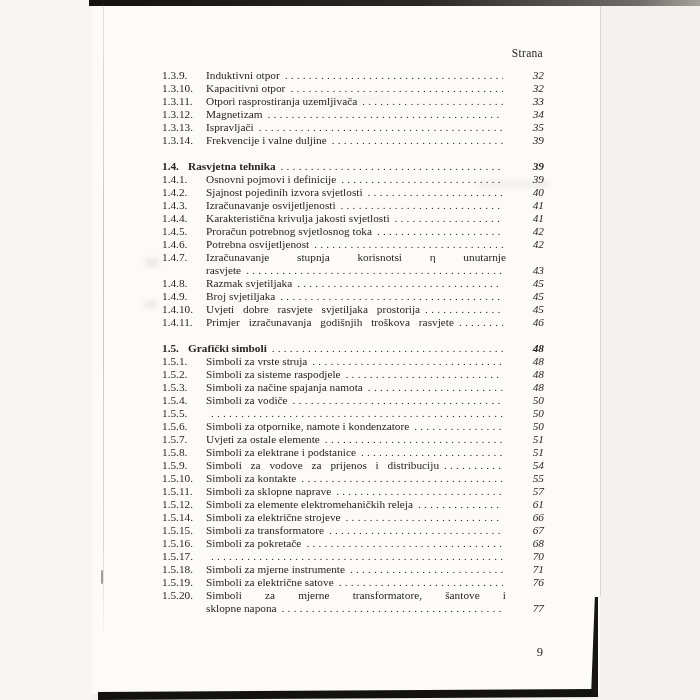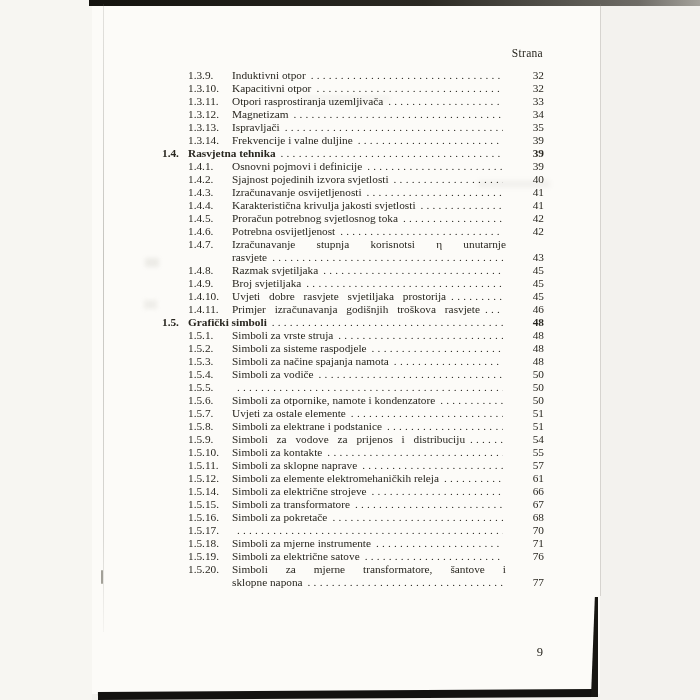--- a/index.html
+++ b/index.html
@@ -62,38 +62,38 @@
   .strana {
     position: absolute; top: 47px; right: 157px;
     font-size: 11.5px; letter-spacing: 0.3px; padding-left: 37px;
   }
   
   .toc {
     position: absolute; left: 162px; top: 69px; width: 382px;
     font-size: 11.3px;
   }
   .row { display: flex; align-items: baseline; line-height: 13px; }
-  .row.section { font-weight: bold; }
+  .row.section { font-weight: bold; margin-top: 13px; }
   .section > .num { flex: none; width: 26px; }
-  .sub > .num { flex: none; margin-left: 26px; width: 44px; }
+  .sub > .num { flex: none; width: 44px; }
   .title { flex: 0 1 auto; white-space: nowrap; }
   .wide > .title { word-spacing: 6px; }
   .first > .title {
     flex: 1 1 auto; margin-right: 38px;
     text-align: justify; text-align-last: justify;
   }
   .dots {
     flex: 1 1 0; min-width: 0; overflow: hidden; white-space: nowrap;
     margin: 0 3px 0 5px; letter-spacing: 3.2px;
     font-weight: normal;
   }
   .dots::after {
     content: "................................................................................";
   }
-  .pg { flex: none; width: 38px; text-align: right; }
+  .pg { flex: none; width: 38px; text-align: right; font-style: italic; }
   
   .folio {
     position: absolute; top: 645px; right: 157px;
     font-size: 12.5px;
   }
 </style>
 </head>
 <body>
 
 <div class="scan" style="--paper: #fcfbf8; --backdrop: #f3f2ee; --ink: #28261f; --edge: #141310;">

